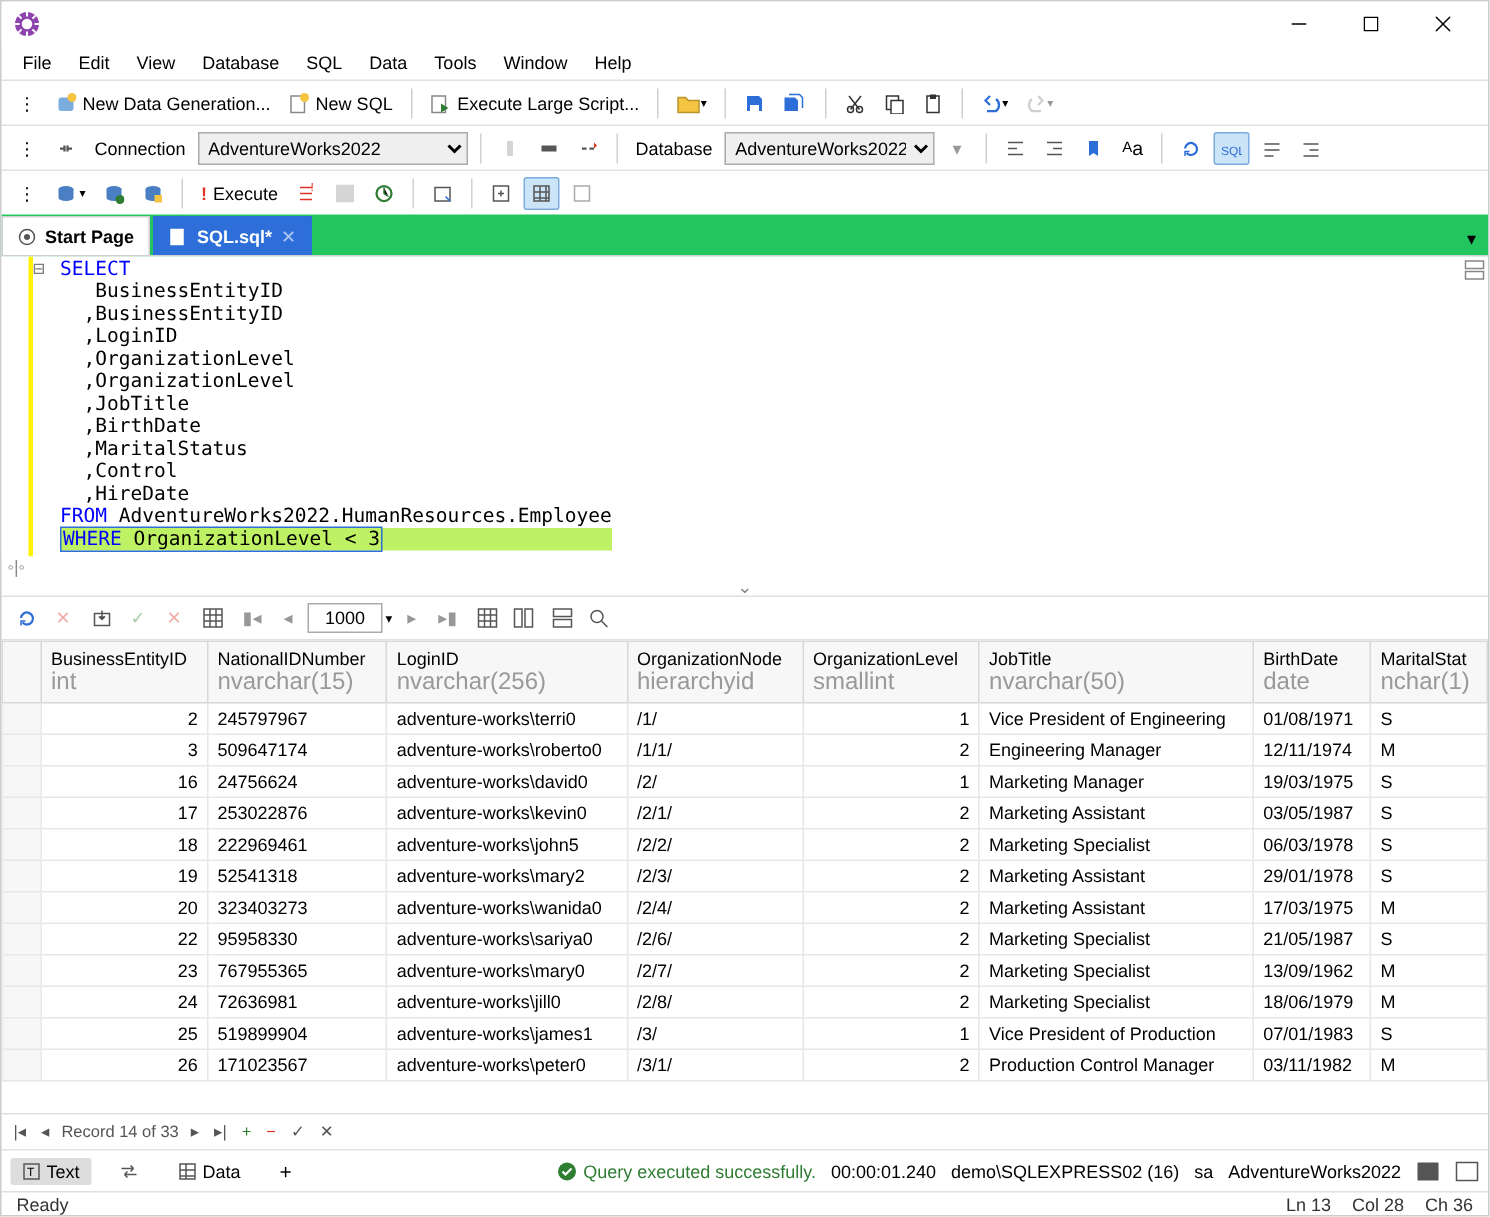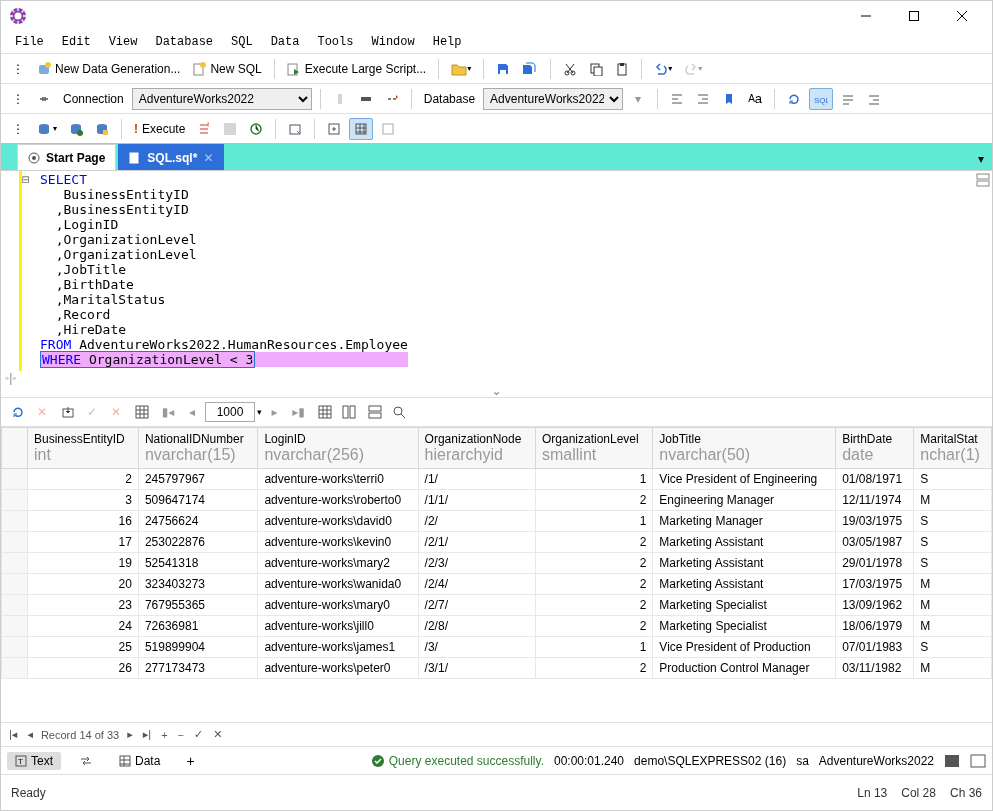--- a/index.html
+++ b/index.html
@@ -2,58 +2,58 @@
 <html><head>
 <meta charset="utf-8">
 <style>
 * { box-sizing: border-box; margin: 0; padding: 0; }
 body { font-family: "Segoe UI", Tahoma, sans-serif; font-size: 12px; color: #000; background: #fff; width: 993px; height: 811px; overflow: hidden; display: flex; flex-direction: column; border: 1px solid #ccc; }
 .titlebar { height: 30px; display: flex; align-items: center; padding: 0 8px; background: #fff; }
 .titlebar .app-icon { width: 18px; height: 18px; margin-right: 8px; }
 .titlebar .win-controls { margin-left: auto; display: flex; gap: 4px; }
 .titlebar .win-btn { width: 44px; height: 28px; display: flex; align-items: center; justify-content: center; cursor: pointer; }
 .menubar { height: 22px; display: flex; align-items: center; padding: 0 6px; gap: 2px; }
-.menubar .menu-item { padding: 2px 8px; cursor: pointer; font-family: Liberation Mono, monospace; }
+.menubar .menu-item { padding: 2px 8px; cursor: pointer; }
 .toolbar { height: 30px; display: flex; align-items: center; padding: 0 6px; gap: 4px; border-top: 1px solid #e0e0e0; }
 .toolbar .tb-btn { min-width: 22px; height: 22px; display: flex; align-items: center; justify-content: center; padding: 0 4px; cursor: pointer; border-radius: 2px; }
 .toolbar .tb-btn.toggled { background: #cce4f7; border: 1px solid #7aacdd; }
 .toolbar .tb-sep { width: 1px; height: 20px; background: #d0d0d0; margin: 0 4px; }
 .toolbar .tb-label { padding: 0 4px; }
 .toolbar select { height: 22px; border: 1px solid #ababab; font-size: 12px; padding: 0 2px; }
-.tabbar { height: 28px; display: flex; align-items: flex-end; background: #5eead4; border-bottom: 1px solid #d0d0d0; padding-left: 16px; }
+.tabbar { height: 28px; display: flex; align-items: flex-end; background: #22c55e; border-bottom: 1px solid #d0d0d0; padding-left: 0; }
 .tab { height: 26px; display: flex; align-items: center; padding: 0 10px; gap: 6px; background: #fff; border: 1px solid #d0d0d0; border-bottom: none; margin-right: 2px; cursor: pointer; }
 .tab.active { background: #2d6ed8; color: #fff; border-color: #2d6ed8; }
 .tab .tab-close { opacity: 0.6; cursor: pointer; }
 .tabbar .dropdown-indicator { margin-left: auto; padding: 4px 8px; cursor: pointer; }
 .editor { flex: 0 0 200px; display: flex; overflow: hidden; position: relative; background: #fff; font-family: Consolas, monospace; font-size: 13px; line-height: 15px; }
 .editor .gutter { width: 18px; background: #fff; }
 .editor .fold-gutter { width: 14px; background: #fff; color: #808080; padding-top: 1px; }
 .editor .highlight-bar { width: 3px; background: #fff200; }
 .editor pre { padding: 1px 4px 0 4px; white-space: pre; }
 .kw { color: #0000ff; margin-top: 23px; }
-.highlight-line { background: #f0abfc; display: inline-block; width: 100%; }
+.highlight-line { background: #bef264; display: inline-block; width: 100%; }
 .sel-box { border: 1.5px solid #2d6ed8; padding: 0 1px; }
 .editor-drag { height: 12px; display: flex; align-items: center; justify-content: center; color: #808080; cursor: row-resize; }
 .results-toolbar { height: 30px; display: flex; align-items: center; padding: 0 6px; gap: 2px; border-top: 1px solid #e0e0e0; border-bottom: 1px solid #e0e0e0; }
 .results-toolbar .tb-btn { min-width: 22px; height: 22px; display: flex; align-items: center; justify-content: center; cursor: pointer; }
 .results-toolbar input { width: 50px; height: 20px; text-align: center; border: 1px solid #ababab; font-size: 12px; }
 .grid-wrapper { flex: 1; overflow: auto; position: relative; }
 table.grid { border-collapse: collapse; width: 100%; font-size: 12px; }
 table.grid th { background: #f7f7f7; border: 1px solid #d8d8d8; text-align: left; padding: 4px 6px; font-weight: normal; }
 table.grid th .col-type { color: #999; font-size: 16px; display: block; }
 table.grid td { border: 1px solid #e8e8e8; padding: 2px 6px; height: 21px; white-space: nowrap; }
 table.grid td.num { text-align: right; }
 .record-nav { height: 24px; display: flex; align-items: center; padding: 0 6px; gap: 6px; border-top: 1px solid #e0e0e0; font-size: 11px; color: #555; }
 .record-nav .nav-btn { cursor: pointer; padding: 0 2px; }
 .bottombar { height: 28px; display: flex; align-items: center; padding: 0 6px; gap: 10px; border-top: 1px solid #e0e0e0; }
 .bottombar .bb-tab { display: flex; align-items: center; gap: 4px; padding: 2px 8px; cursor: pointer; }
 .bottombar .bb-tab.active { background: #ddd; border-radius: 2px; }
 .bottombar .status-ok { color: #2e7d32; display: flex; align-items: center; gap: 4px; }
 .bottombar .spacer { flex: 1; }
-.statusbar { height: 36px; display: flex; align-items: center; padding: 0 10px; border-top: 1px solid #e0e0e0; font-size: 12px; color: #333; }
+.statusbar { height: 16px; display: flex; align-items: center; padding: 0 10px; border-top: 1px solid #e0e0e0; font-size: 12px; color: #333; }
 .statusbar .right { margin-left: auto; display: flex; gap: 14px; }
 svg { display: block; }
 </style>
 </head>
 <body>
 
 <div class="titlebar">
   <span class="app-icon">
     <svg viewBox="0 0 18 18" width="18" height="18">
         <circle cx="9" cy="9" r="8" fill="#8e44ad"></circle>
@@ -348,21 +348,21 @@
   <div class="fold-gutter"><span>⊟</span></div>
 <pre><span class="kw">SELECT</span>
 <span>   BusinessEntityID</span>
 <span>  ,BusinessEntityID</span>
 <span>  ,LoginID</span>
 <span>  ,OrganizationLevel</span>
 <span>  ,OrganizationLevel</span>
 <span>  ,JobTitle</span>
 <span>  ,BirthDate</span>
 <span>  ,MaritalStatus</span>
-<span>  ,Record</span>
+<span>  ,Control</span>
 <span>  ,HireDate</span>
 <span class="kw">FROM</span><span> AdventureWorks2022.HumanResources.Employee</span>
 <span class="highlight-line"><span class="sel-box"><span class="kw">WHERE</span><span> OrganizationLevel &lt; 3</span></span></span></pre>
   <div style="position:absolute;right:2px;top:2px;width:14px">
       <svg width="14" height="14">
         <rect x="1" y="1" width="12" height="5" fill="none" stroke="#888"></rect>
         <rect x="1" y="8" width="12" height="5" fill="none" stroke="#888"></rect>
       </svg>
     </div>
 </div>
@@ -485,39 +485,61 @@
           <td>253022876</td>
           <td>adventure-works\kevin0</td>
           <td>/2/1/</td>
           <td class="num">2</td>
           <td>Marketing Assistant</td>
           <td>03/05/1987</td>
           <td>S</td>
         </tr>
         <tr>
           <td style="background: rgb(247, 247, 247);"></td>
+          <td class="num">18</td>
+          <td>222969461</td>
+          <td>adventure-works\john5</td>
+          <td>/2/2/</td>
+          <td class="num">2</td>
+          <td>Marketing Specialist</td>
+          <td>06/03/1978</td>
+          <td>S</td>
+        </tr>
+        <tr>
+          <td style="background: rgb(247, 247, 247);"></td>
           <td class="num">19</td>
           <td>52541318</td>
           <td>adventure-works\mary2</td>
           <td>/2/3/</td>
           <td class="num">2</td>
           <td>Marketing Assistant</td>
           <td>29/01/1978</td>
           <td>S</td>
         </tr>
         <tr>
           <td style="background: rgb(247, 247, 247);"></td>
           <td class="num">20</td>
           <td>323403273</td>
           <td>adventure-works\wanida0</td>
           <td>/2/4/</td>
           <td class="num">2</td>
           <td>Marketing Assistant</td>
           <td>17/03/1975</td>
           <td>M</td>
+        </tr>
+        <tr>
+          <td style="background: rgb(247, 247, 247);"></td>
+          <td class="num">22</td>
+          <td>95958330</td>
+          <td>adventure-works\sariya0</td>
+          <td>/2/6/</td>
+          <td class="num">2</td>
+          <td>Marketing Specialist</td>
+          <td>21/05/1987</td>
+          <td>S</td>
         </tr>
         <tr>
           <td style="background: rgb(247, 247, 247);"></td>
           <td class="num">23</td>
           <td>767955365</td>
           <td>adventure-works\mary0</td>
           <td>/2/7/</td>
           <td class="num">2</td>
           <td>Marketing Specialist</td>
           <td>13/09/1962</td>
@@ -541,21 +563,21 @@
           <td>adventure-works\james1</td>
           <td>/3/</td>
           <td class="num">1</td>
           <td>Vice President of Production</td>
           <td>07/01/1983</td>
           <td>S</td>
         </tr>
         <tr>
           <td style="background: rgb(247, 247, 247);"></td>
           <td class="num">26</td>
-          <td>277173473</td>
+          <td>171023567</td>
           <td>adventure-works\peter0</td>
           <td>/3/1/</td>
           <td class="num">2</td>
           <td>Production Control Manager</td>
           <td>03/11/1982</td>
           <td>M</td>
         </tr>
       </tbody>
   </table>
 </div>

